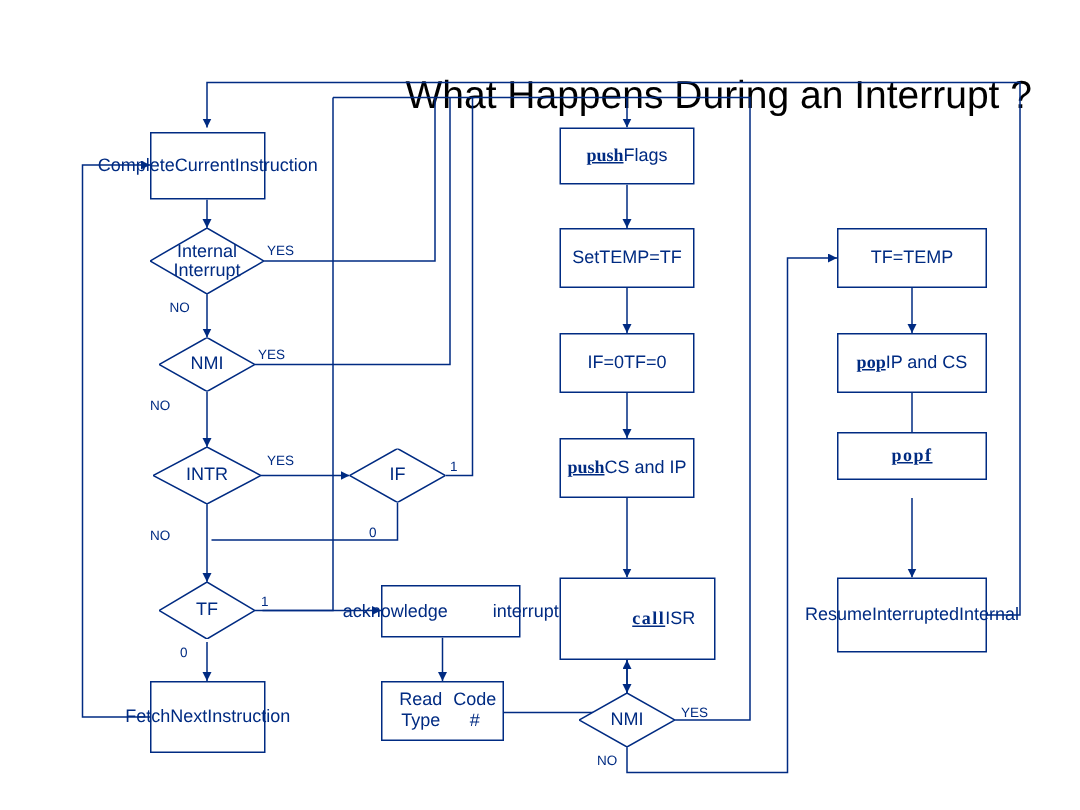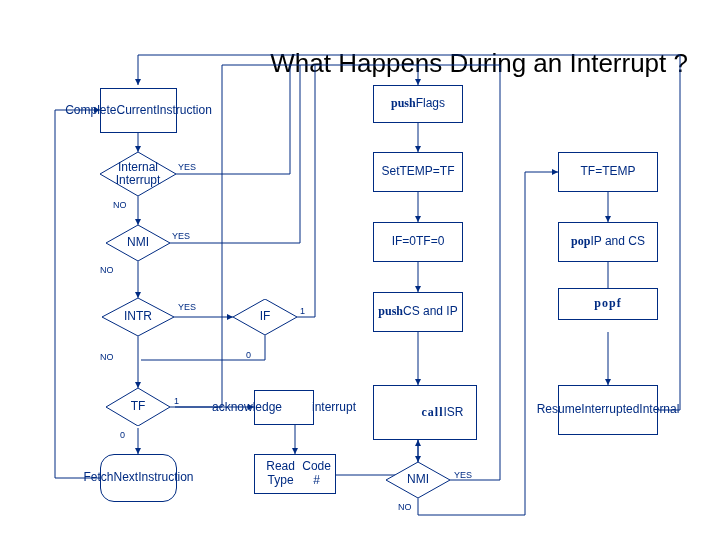--- a/index.html
+++ b/index.html
@@ -49,21 +49,21 @@
     position: absolute;
     font-size: 9px;
     color: #002b82;
   }
   svg.arrows {
     position: absolute;
     top: 0; left: 0;
     width: 720px; height: 540px;
     pointer-events: none;
   }
-  .serif { font-family: "Times New Roman", serif; }
+  .serif { font-family: "Times New Roman", serif; text-decoration: underline; }
 </style>
 </head>
 <body>
 
 <div class="title">What Happens During an Interrupt ?</div>
 
 <svg class="arrows">
   <defs>
     <marker id="ah" markerWidth="8" markerHeight="8" refX="6" refY="3" orient="auto">
       <path d="M0,0 L6,3 L0,6 Z" fill="#002b82"></path>
@@ -160,27 +160,27 @@
 
 <div class="diamond" style="left:106px; top:388px; width:64px; height:38px;">
   <svg width="64" height="38">
       <polygon points="32,0 64,19 32,38 0,19" fill="#fff" stroke="#002b82"></polygon>
     </svg>
   <div class="dtext">TF</div>
 </div>
 <span class="lbl" style="left:174px; top:396px;">1</span>
 <span class="lbl" style="left:120px; top:430px;">0</span>
 
-<div class="box" style="left:100px; top:454px; width:77px; height:48px;border-radius:14px;">
+<div class="box" style="left:100px; top:454px; width:77px; height:48px;">
   <span>Fetch</span>
   <span>Next</span>
   <span>Instruction</span>
 </div>
 
-<div class="box" style="left:254px; top:390px; width:60px; height:35px;gap:30px;">
+<div class="box" style="left:254px; top:390px; width:93px; height:35px;gap:30px;">
   <span>acknowledge</span>
   <span>interrupt</span>
 </div>
 
 <div class="box" style="left:254px; top:454px; width:82px; height:40px;justify-content:center;">
   <span>Read Type</span>
   <span>Code #</span>
 </div>
 
 <div class="box" style="left:373px; top:85px; width:90px; height:38px;">

